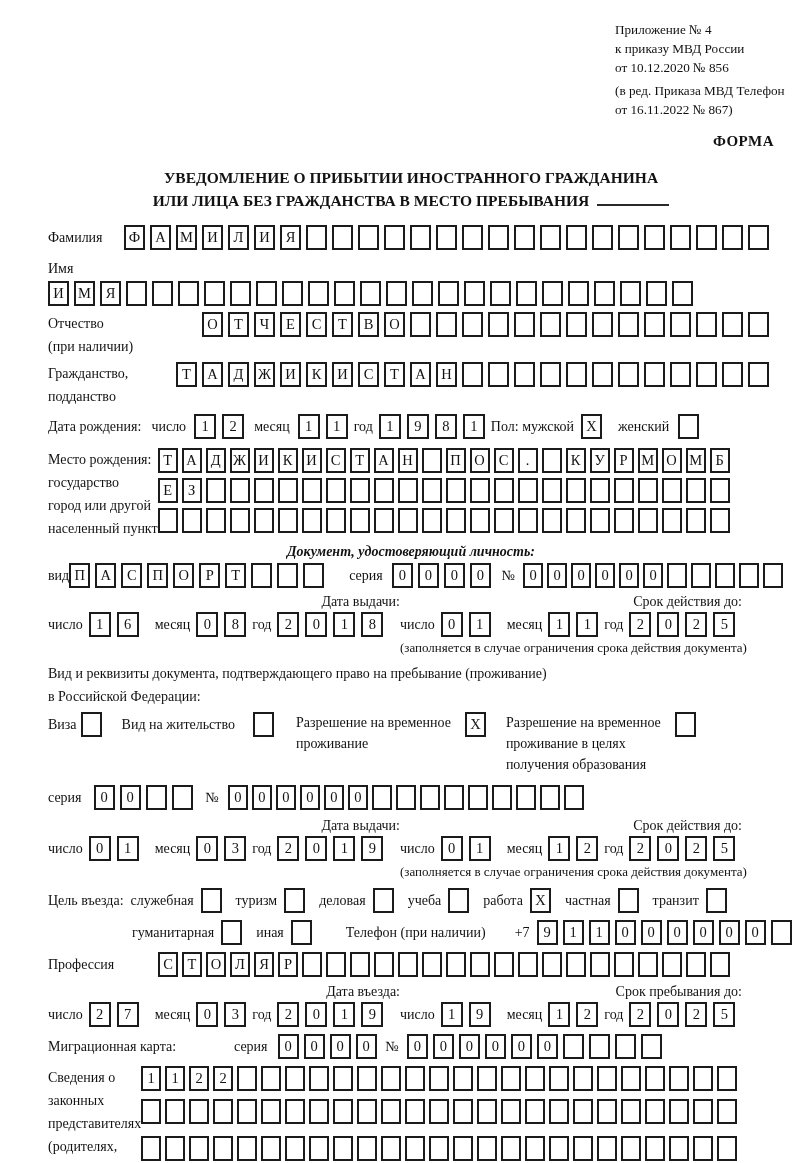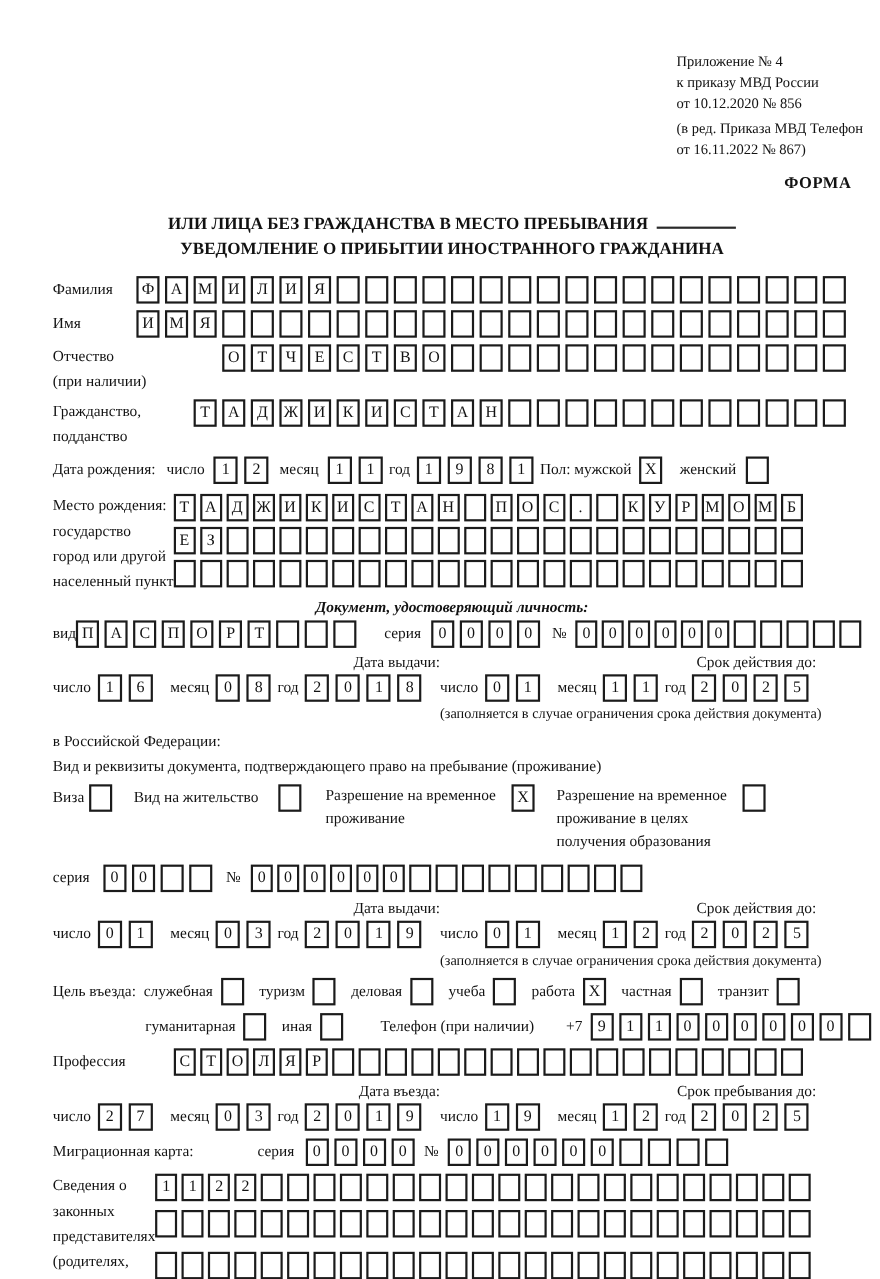--- a/index.html
+++ b/index.html
@@ -1,18 +1,18 @@
 <!DOCTYPE html>
 <html><head>
 <meta charset="utf-8">
 <style>
   html,body { margin:0; padding:0; background:#ffffff; }
   .page {
     width:800px; height:1163px; box-sizing:border-box;
-    padding:46px 26px 0 48px; background:#fff; overflow:hidden;
+    padding:20px 26px 0 48px; background:#fff; overflow:hidden;
     font-family:"Liberation Serif","DejaVu Serif",serif; color:#121212;
     font-size:14px;
   }
   .hdr-block { margin-left:567px; width:170px; font-size:13.2px; line-height:19px; white-space:nowrap; }
   .hdr-gap { height:4px; }
   .forma { text-align:right; font-weight:bold; font-size:15px; margin-top:14px; letter-spacing:.5px; }
   .title { text-align:center; font-weight:bold; font-size:15.5px; line-height:23px; margin-top:16px; }
   .title-underline { display:inline-block; width:72px; border-bottom:2px solid #2a2a2a; margin-left:8px; height:14px; }
   .sec-heading { text-align:center; font-weight:bold; font-size:14.2px; margin-top:20px; letter-spacing:.2px; }
 
@@ -58,24 +58,24 @@
     <div>к приказу МВД России</div>
     <div>от 10.12.2020 № 856</div>
     <div class="hdr-gap"></div>
     <div>(в ред. Приказа МВД Телефон</div>
     <div>от 16.11.2022 № 867)</div>
   </div>
 
   <div class="forma">ФОРМА</div>
 
   <div class="title">
+    <div>УВЕДОМЛЕНИЕ О ПРИБЫТИИ ИНОСТРАННОГО ГРАЖДАНИНА</div>
     <div>
       <span>ИЛИ ЛИЦА БЕЗ ГРАЖДАНСТВА В МЕСТО ПРЕБЫВАНИЯ</span><span class="title-underline"></span>
     </div>
-    <div>УВЕДОМЛЕНИЕ О ПРИБЫТИИ ИНОСТРАННОГО ГРАЖДАНИНА</div>
   </div>
 
 
   <div class="row" style="margin-top:13px;">
     <span class="lbl w-sur">Фамилия</span>
     <span class="cells">
         <span>Ф</span>
         <span>А</span>
         <span>М</span>
         <span>И</span>
@@ -96,21 +96,21 @@
         <span></span>
         <span></span>
         <span></span>
         <span></span>
         <span></span>
         <span></span>
         <span></span>
       </span>
   </div>
 
-  <div class="row" style="margin-top:6px;">
+  <div class="row" style="margin-top:6px;flex-direction:column;">
     <span class="lbl w-sur">Имя</span>
     <span class="cells">
         <span>И</span>
         <span>М</span>
         <span>Я</span>
         <span></span>
         <span></span>
         <span></span>
         <span></span>
         <span></span>
@@ -396,22 +396,22 @@
             <span>0</span>
             <span>2</span>
             <span>5</span>
           </span>
       </div>
       <div class="note" style="text-align:center; margin-top:3px; white-space:nowrap;">(заполняется в случае ограничения срока действия документа)</div>
     </div>
   </div>
 
   <div style="margin-top:6px; line-height:23px;">
+    <div>Вид и реквизиты документа, подтверждающего право на пребывание (проживание)</div>
     <div>в Российской Федерации:</div>
-    <div>Вид и реквизиты документа, подтверждающего право на пребывание (проживание)</div>
   </div>
 
   <div class="row" style="margin-top:4px;">
     <span class="lbl">Виза</span>
     <span class="cells box1" style="margin-left:4px;">
         <span></span>
       </span>
     <span class="lbl" style="margin-left:20px;">Вид на жительство</span>
     <span class="cells box1" style="margin-left:18px;">
         <span></span>

